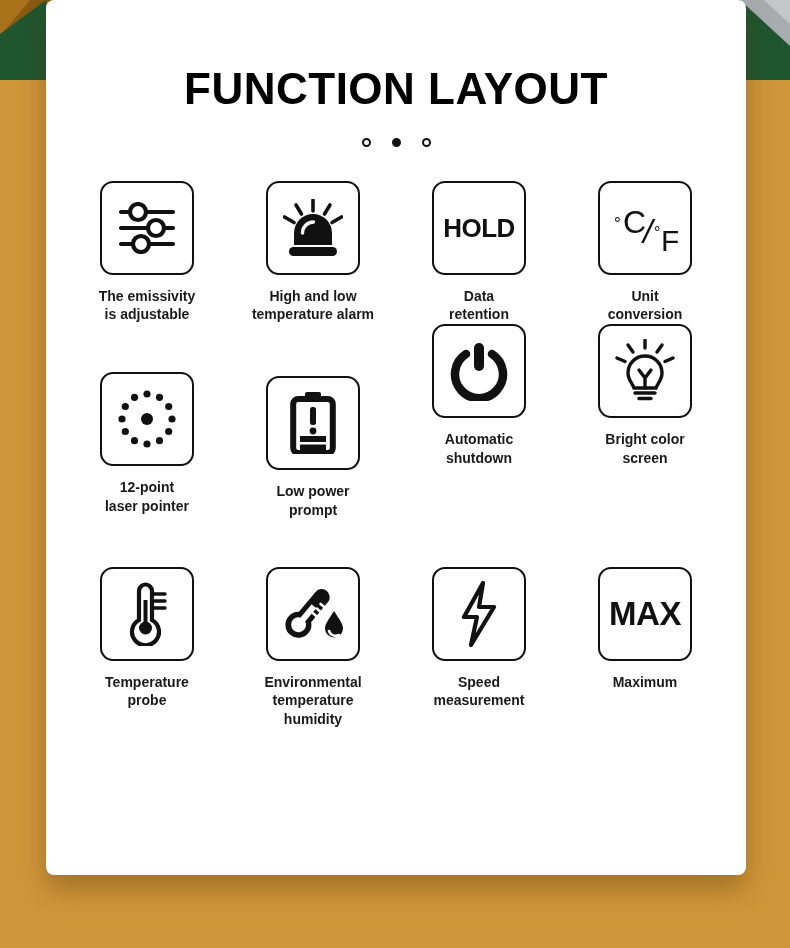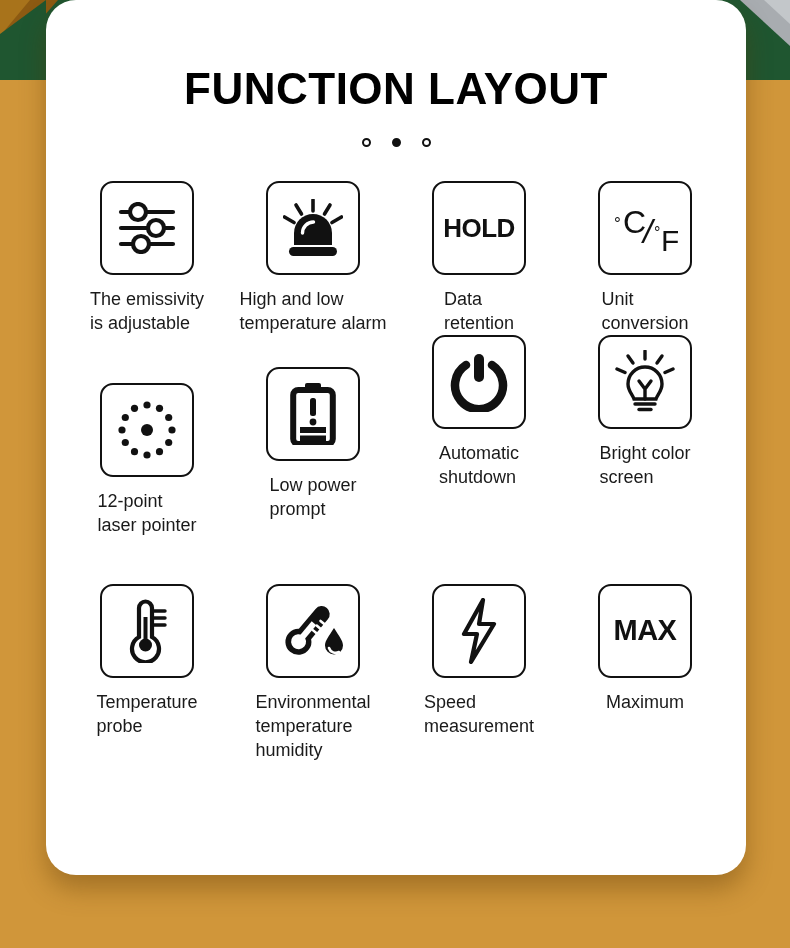--- a/index.html
+++ b/index.html
@@ -32,20 +32,21 @@
     width: 700px;
     height: 875px;
     background: #FFFFFF;
     border-bottom-left-radius: 30px;
     border-bottom-right-radius: 30px;
     border-top-left-radius: 30px;
     border-top-right-radius: 30px;
     box-shadow: 0 14px 26px rgba(90, 55, 5, 0.38);
     z-index: 2;
     box-sizing: border-box;
+    border-radius: 8px;
   }
 
   #page-title {
     text-align: center;
     font-size: 44px;
     font-weight: bold;
     letter-spacing: 0.5px;
     color: #000000;
     margin: 0;
     padding-top: 65px;
@@ -98,26 +99,27 @@
   }
   .icon-box svg { display: block; }
 
   .icon-text {
     font-weight: bold;
     color: #111111;
     line-height: 1;
     letter-spacing: -0.5px;
   }
   .icon-text.hold { font-size: 26px; }
-  .icon-text.max  { font-size: 29px; }
+  .icon-text.max  { font-size: 33px; }
 
   .feature-label {
     margin-top: 12px;
-    font-size: 18px;
-    font-weight: normal;
+    text-align: center;
+    font-size: 14px;
+    font-weight: bold;
     color: #1a1a1a;
     line-height: 1.34;
     max-width: 175px;
     white-space: pre-line;
   }
 </style>
 </head>
 <body>
 
 <svg id="bg-decor" viewBox="0 0 790 948" xmlns="http://www.w3.org/2000/svg">
@@ -217,21 +219,21 @@
           <circle cx="9.3" cy="43.5" r="3.6"></circle>
           <circle cx="6" cy="31" r="3.6"></circle>
           <circle cx="9.3" cy="18.5" r="3.6"></circle>
           <circle cx="18.5" cy="9.3" r="3.6"></circle>
         </svg>
       </div>
       <div class="feature-label">12-point
 laser pointer</div>
     </div>
 
-    <div class="feature-cell" style="margin-top:32px">
+    <div class="feature-cell" style="margin-top:52px">
       <div class="icon-box">
         <svg width="46" height="62" viewBox="0 0 46 62">
           <rect x="15" y="0" width="16" height="7" rx="2" fill="#111"></rect>
           <rect x="3.2" y="7" width="39.6" height="54" rx="5" fill="none" stroke="#111" stroke-width="6"></rect>
           <rect x="20" y="15" width="6" height="18" rx="2.5" fill="#111"></rect>
           <circle cx="23" cy="39" r="3.4" fill="#111"></circle>
           <rect x="10" y="44" width="26" height="6" fill="#111"></rect>
           <rect x="10" y="52.5" width="26" height="6" fill="#111"></rect>
         </svg>
       </div>

